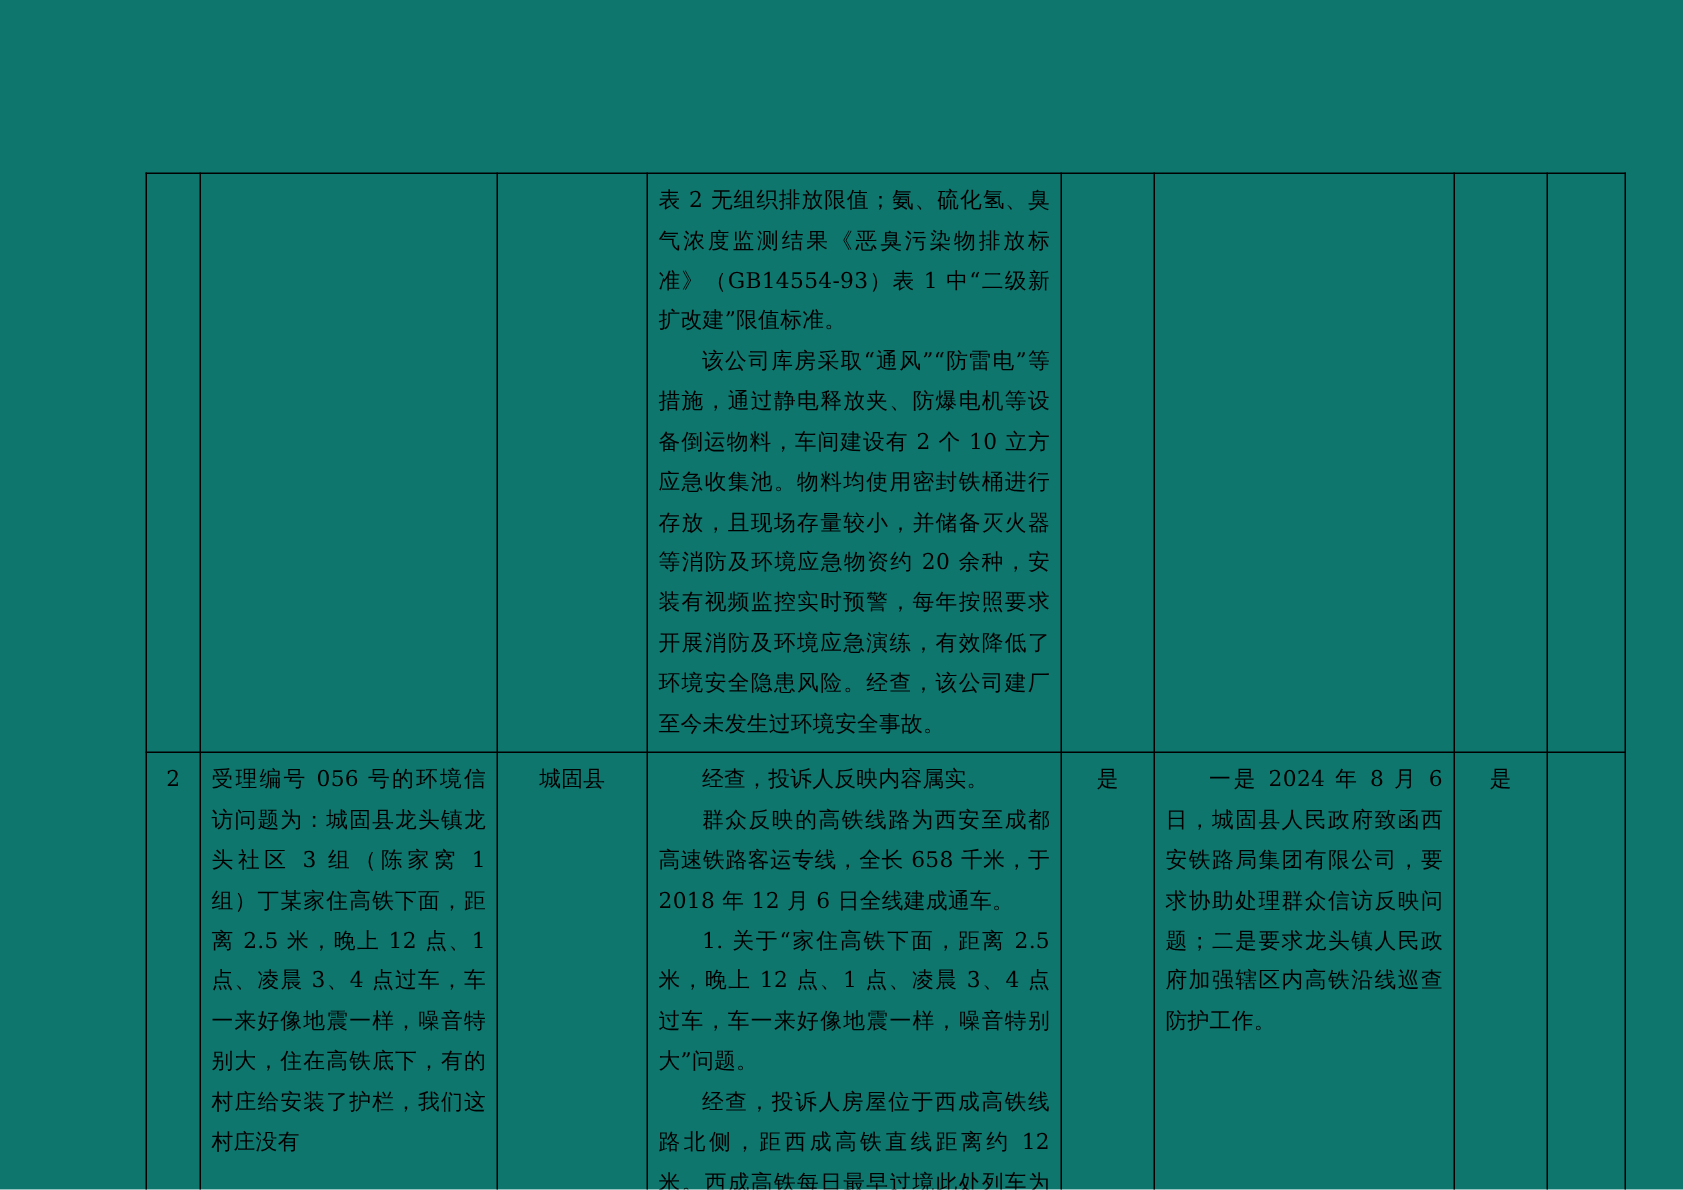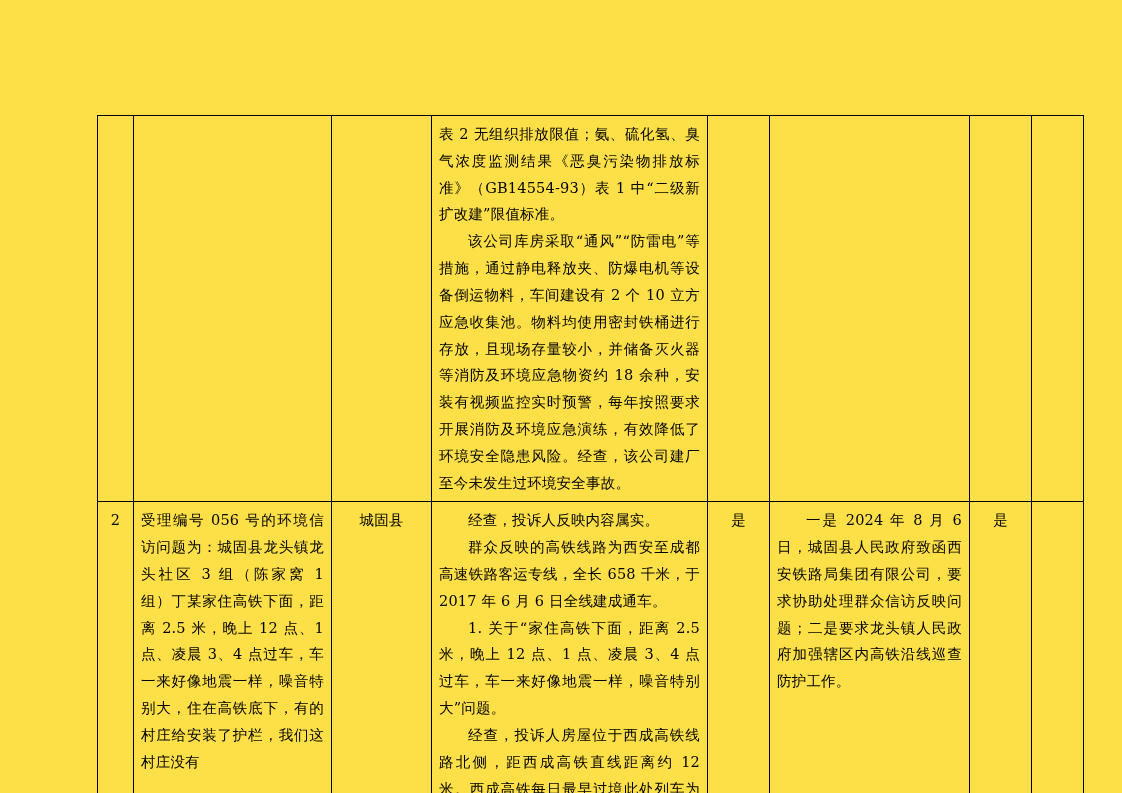--- a/index.html
+++ b/index.html
@@ -11,21 +11,21 @@
     width: 1122px;
     height: 793px;
     font-family: "DejaVu Serif", "Liberation Serif", serif;
     color: #000000;
     overflow: hidden;
   }
   .page {
     position: relative;
     width: 1122px;
     height: 793px;
-    background: #fde047;
+    background: #0f766e;
   }
   table.doc-table {
     position: absolute;
     left: 97px;
     top: 115px;
     width: 928px;
     border-collapse: collapse;
     table-layout: fixed;
   }
   table.doc-table td {
@@ -83,37 +83,37 @@
     </colgroup>
     <tbody>
       <tr>
         <td class="cell-center"></td>
         <td>
           <p class="para indent"></p>
         </td>
         <td class="cell-center"></td>
         <td>
           <p class="para">表 2 无组织排放限值；氨、硫化氢、臭气浓度监测结果《恶臭污染物排放标准》（GB14554-93）表 1 中“二级新扩改建”限值标准。</p>
-          <p class="para indent">该公司库房采取“通风”“防雷电”等措施，通过静电释放夹、防爆电机等设备倒运物料，车间建设有 2 个 10 立方应急收集池。物料均使用密封铁桶进行存放，且现场存量较小，并储备灭火器等消防及环境应急物资约 18 余种，安装有视频监控实时预警，每年按照要求开展消防及环境应急演练，有效降低了环境安全隐患风险。经查，该公司建厂至今未发生过环境安全事故。</p>
+          <p class="para indent">该公司库房采取“通风”“防雷电”等措施，通过静电释放夹、防爆电机等设备倒运物料，车间建设有 2 个 10 立方应急收集池。物料均使用密封铁桶进行存放，且现场存量较小，并储备灭火器等消防及环境应急物资约 20 余种，安装有视频监控实时预警，每年按照要求开展消防及环境应急演练，有效降低了环境安全隐患风险。经查，该公司建厂至今未发生过环境安全事故。</p>
         </td>
         <td class="cell-center"></td>
         <td class="measure-cell"></td>
         <td class="cell-center"></td>
         <td class="cell-center"></td>
       </tr>
 
       <tr>
         <td class="cell-center cell-middle">2</td>
         <td>
           <p class="para">受理编号 056 号的环境信访问题为：城固县龙头镇龙头社区 3 组（陈家窝 1 组）丁某家住高铁下面，距离 2.5 米，晚上 12 点、1 点、凌晨 3、4 点过车，车一来好像地震一样，噪音特别大，住在高铁底下，有的村庄给安装了护栏，我们这村庄没有</p>
         </td>
         <td class="cell-center cell-middle">城固县</td>
         <td>
           <p class="para indent">经查，投诉人反映内容属实。</p>
-          <p class="para indent">群众反映的高铁线路为西安至成都高速铁路客运专线，全长 658 千米，于 2017 年 6 月 6 日全线建成通车。</p>
+          <p class="para indent">群众反映的高铁线路为西安至成都高速铁路客运专线，全长 658 千米，于 2018 年 12 月 6 日全线建成通车。</p>
           <p class="para indent">1. 关于“家住高铁下面，距离 2.5 米，晚上 12 点、1 点、凌晨 3、4 点过车，车一来好像地震一样，噪音特别大”问题。</p>
           <p class="para indent">经查，投诉人房屋位于西成高铁线路北侧，距西成高铁直线距离约 12 米。西成高铁每日最早过境此处列车为 7 时 25 分左右，最晚过境此处列车时间为 22 时 20 分左右，期间再无列车通行，但在重大节假日期间会临</p>
         </td>
         <td class="cell-center cell-middle">是</td>
         <td class="measure-cell cell-middle">
           <p class="para indent">一是 2024 年 8 月 6 日，城固县人民政府致函西安铁路局集团有限公司，要求协助处理群众信访反映问题；二是要求龙头镇人民政府加强辖区内高铁沿线巡查防护工作。</p>
         </td>
         <td class="cell-center cell-middle">是</td>
         <td class="cell-center cell-middle"></td>
       </tr>

